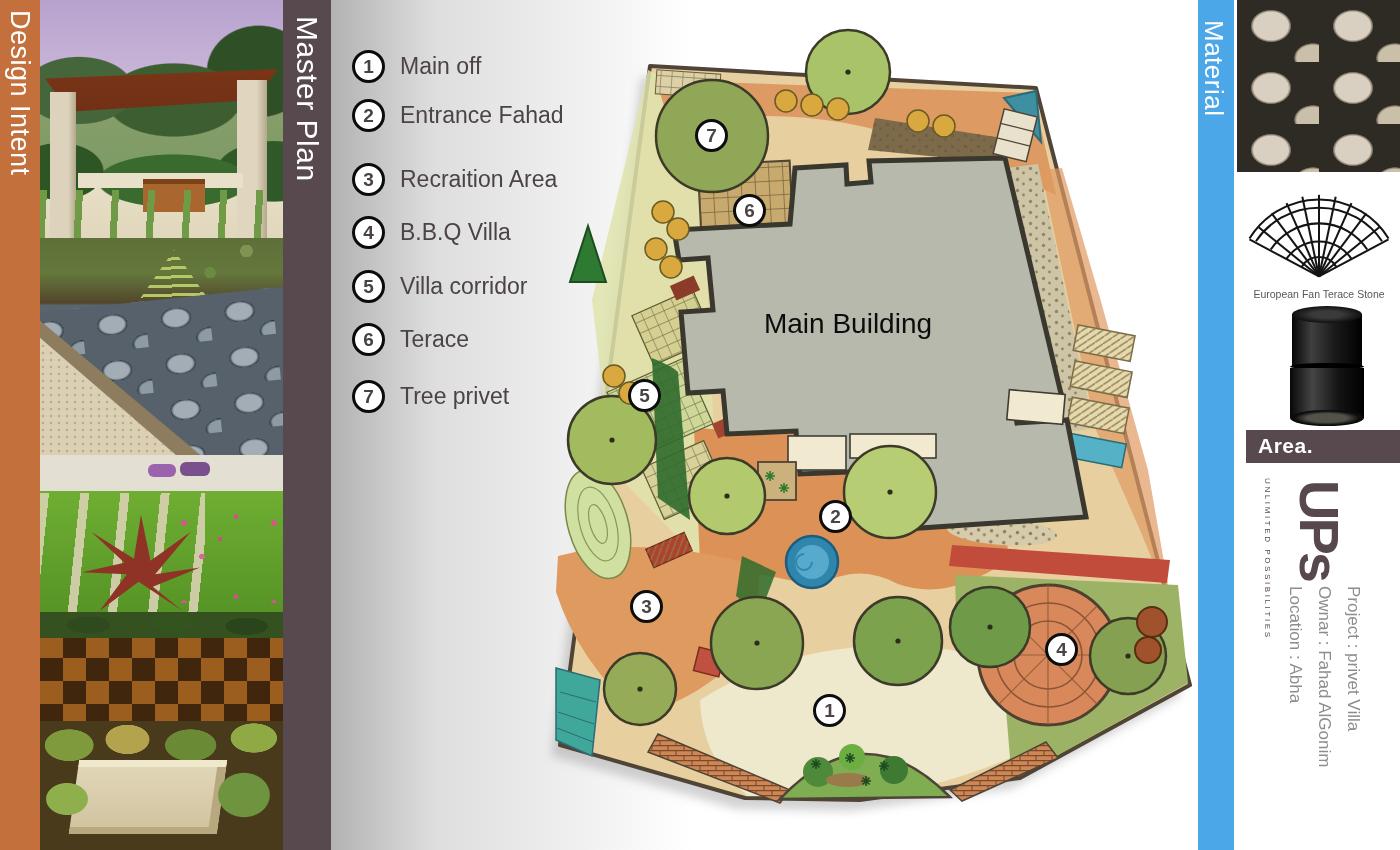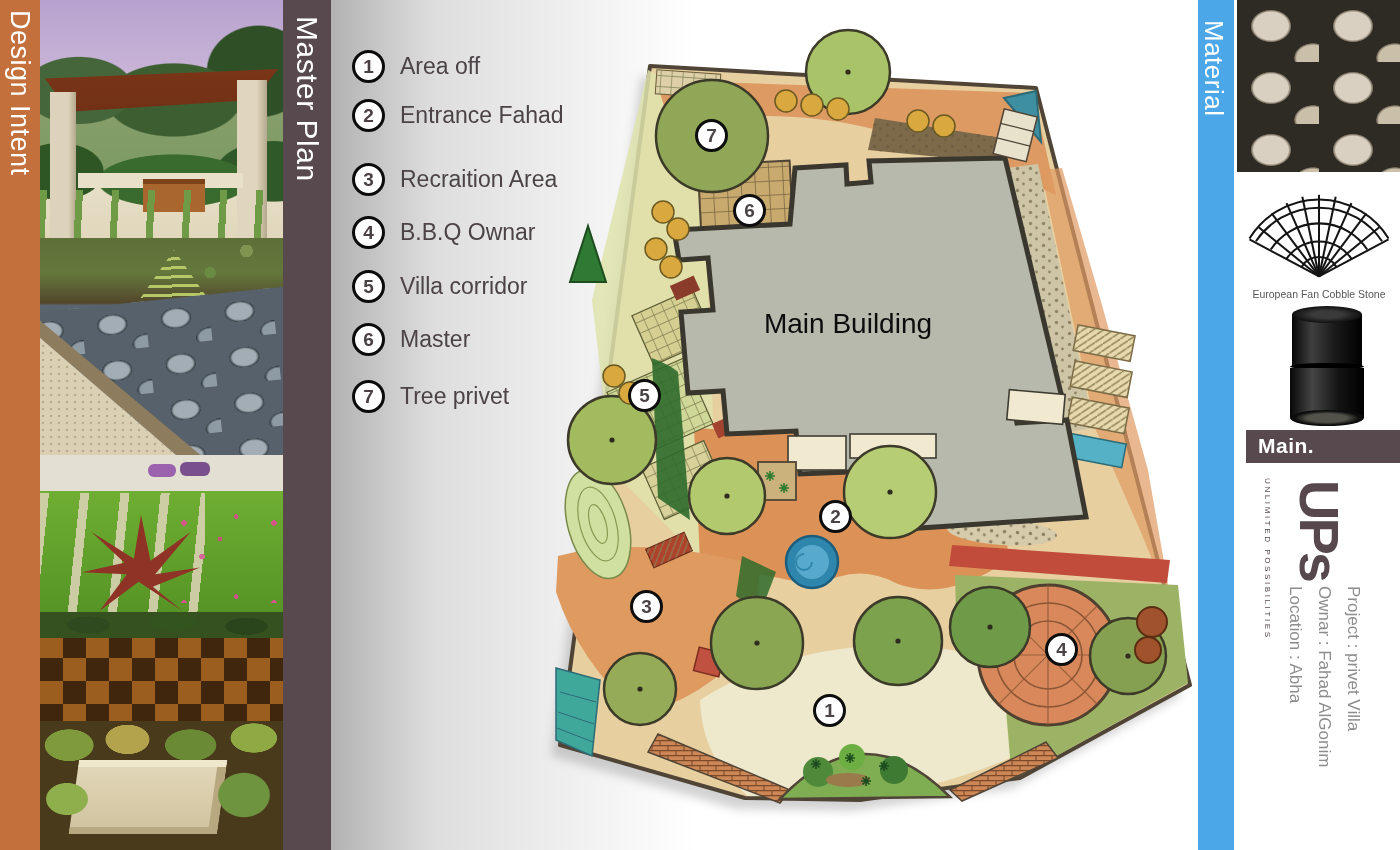--- a/index.html
+++ b/index.html
@@ -183,41 +183,41 @@
     <div class="p4-veg"></div>
     <div class="p4-plants"></div>
     <div class="p4-pit"></div>
     <div class="p4-grassL"></div>
     <div class="p4-grassR"></div>
   </div>
 
   <div class="legend">
     <div class="legend-row" style="margin-bottom:16px">
       <span class="num-circle">1</span>
-      <span class="legend-label">Area off</span>
+      <span class="legend-label">Main off</span>
     </div>
     <div class="legend-row" style="margin-bottom:31px">
       <span class="num-circle">2</span>
       <span class="legend-label">Entrance Fahad</span>
     </div>
     <div class="legend-row" style="margin-bottom:20px">
       <span class="num-circle">3</span>
       <span class="legend-label">Recraition Area</span>
     </div>
     <div class="legend-row" style="margin-bottom:21px">
       <span class="num-circle">4</span>
-      <span class="legend-label">B.B.Q Ownar</span>
+      <span class="legend-label">B.B.Q Villa</span>
     </div>
     <div class="legend-row" style="margin-bottom:20px">
       <span class="num-circle">5</span>
       <span class="legend-label">Villa corridor</span>
     </div>
     <div class="legend-row" style="margin-bottom:24px">
       <span class="num-circle">6</span>
-      <span class="legend-label">Master</span>
+      <span class="legend-label">Terace</span>
     </div>
     <div class="legend-row">
       <span class="num-circle">7</span>
       <span class="legend-label">Tree privet</span>
     </div>
   </div>
 
   <svg class="plan" viewBox="520 25 690 800" xmlns="http://www.w3.org/2000/svg">
     <defs>
       <pattern id="grid" width="14" height="14" patternUnits="userSpaceOnUse">
@@ -447,31 +447,31 @@
       <path d="M75,104 L40,25"></path>
         <path d="M75,104 L110,25"></path>
       <path d="M75,104 L24,36"></path>
         <path d="M75,104 L126,36"></path>
       <path d="M75,104 L10,51"></path>
         <path d="M75,104 L140,51"></path>
       <path d="M75,104 L0,64"></path>
         <path d="M75,104 L150,64"></path>
     </g>
   </svg>
-  <div class="fan-caption">European Fan Cobble Stone</div>
+  <div class="fan-caption">European Fan Terace Stone</div>
 
   <div class="cyl">
     <div class="cyl-body"></div>
     <div class="cyl-top"></div>
     <div class="cyl-groove"></div>
     <div class="cyl-lower"></div>
     <div class="cyl-bottom"></div>
   </div>
 
-  <div class="info-bar">Main.</div>
+  <div class="info-bar">Area.</div>
   <div class="tagline">UNLIMITED POSSIBILITIES</div>
   <div class="logo">UPs</div>
 
   <div class="proj">
     <div>Project : privet Villa</div>
     <div>Ownar : Fahad AlGonim</div>
     <div>Location : Abha</div>
   </div>
 
 </div>

